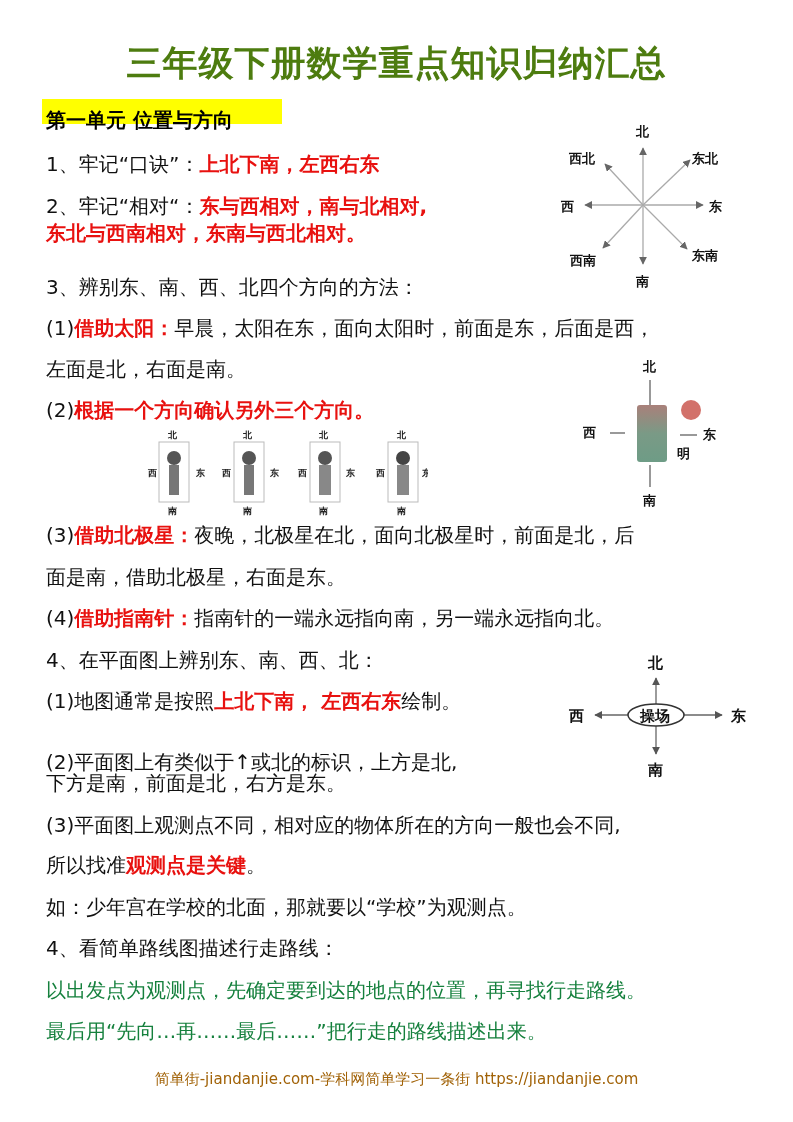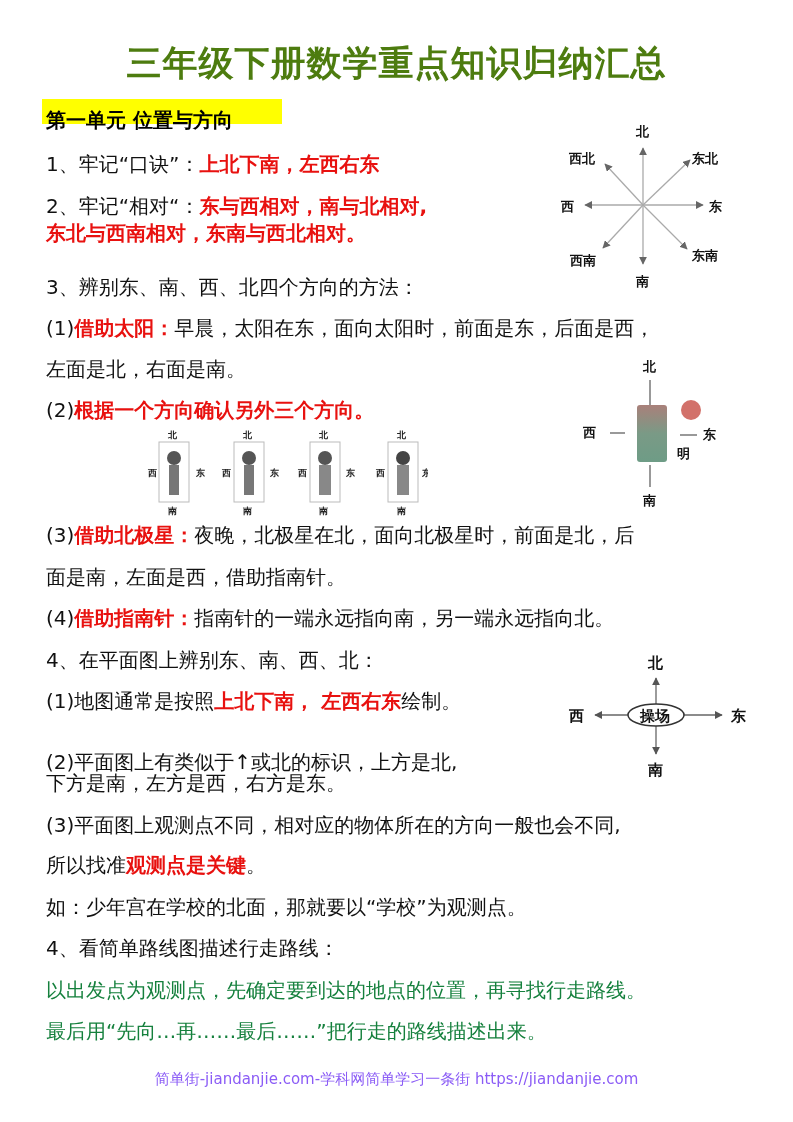--- a/index.html
+++ b/index.html
@@ -7,21 +7,21 @@
          font-family:"DejaVu Sans", "Liberation Sans", sans-serif; color:#111; }
   .title { position:absolute; top:40px; left:0; width:793px; text-align:center;
            font-size:35px; font-weight:bold; letter-spacing:1px; color:#4d7c0f; }
   .unit { position:absolute; top:99px; left:42px; width:240px; height:25px;
           background:#ffff00; }
   .unit span { position:absolute; left:4px; top:8px; font-size:20px; font-weight:bold; color:#000; }
   .line { position:absolute; left:46px; font-size:20px; white-space:nowrap; line-height:28px; }
   .red { color:#e8110f; font-weight:bold;margin-top:15px; }
   .redline { color:#15803d; font-weight:normal; }
   .footer { position:absolute; top:1070px; left:0; width:793px; text-align:center;
-            font-size:15px; color:#8b5cf6; }
+            font-size:15px; color:#a16207; }
   svg text { font-family:"DejaVu Serif", "Liberation Serif", serif; }
 </style>
 </head>
 <body>
 
 <div class="title">三年级下册数学重点知识归纳汇总</div>
 
 <div class="unit">
   <span>第一单元 位置与方向</span>
 </div>
@@ -39,30 +39,30 @@
 <div class="line" style="top:314px">
   <span>(1)</span><span class="red">借助太阳：</span><span>早晨，太阳在东，面向太阳时，前面是东，后面是西，</span>
 </div>
 <div class="line" style="top:355px">左面是北，右面是南。</div>
 <div class="line" style="top:396px">
   <span>(2)</span><span class="red">根据一个方向确认另外三个方向。</span>
 </div>
 <div class="line" style="top:521px">
   <span>(3)</span><span class="red">借助北极星：</span><span>夜晚，北极星在北，面向北极星时，前面是北，后</span>
 </div>
-<div class="line" style="top:563px">面是南，左面是西，借助指南针。</div>
+<div class="line" style="top:563px">面是南，借助北极星，右面是东。</div>
 <div class="line" style="top:604px">
   <span>(4)</span><span class="red">借助指南针：</span><span>指南针的一端永远指向南，另一端永远指向北。</span>
 </div>
 <div class="line" style="top:646px">4、在平面图上辨别东、南、西、北：</div>
 <div class="line" style="top:687px">
   <span>(1)地图通常是按照</span><span class="red">上北下南， 左西右东</span><span>绘制。</span>
 </div>
 <div class="line" style="top:748px">(2)平面图上有类似于↑或北的标识，上方是北,</div>
-<div class="line" style="top:769px">下方是南，左方是西，右方是东。</div>
+<div class="line" style="top:769px">下方是南，前面是北，右方是东。</div>
 <div class="line" style="top:811px">(3)平面图上观测点不同，相对应的物体所在的方向一般也会不同,</div>
 <div class="line" style="top:851px">
   <span>所以找准</span><span class="red">观测点是关键</span><span>。</span>
 </div>
 <div class="line" style="top:893px">如：少年宫在学校的北面，那就要以“学校”为观测点。</div>
 <div class="line" style="top:934px">4、看简单路线图描述行走路线：</div>
 <div class="line redline" style="top:976px">以出发点为观测点，先确定要到达的地点的位置，再寻找行走路线。</div>
 <div class="line redline" style="top:1017px">最后用“先向…再……最后……”把行走的路线描述出来。</div>
 
 <svg style="position:absolute;left:545px;top:118px" width="200" height="170" viewBox="0 0 200 170">

